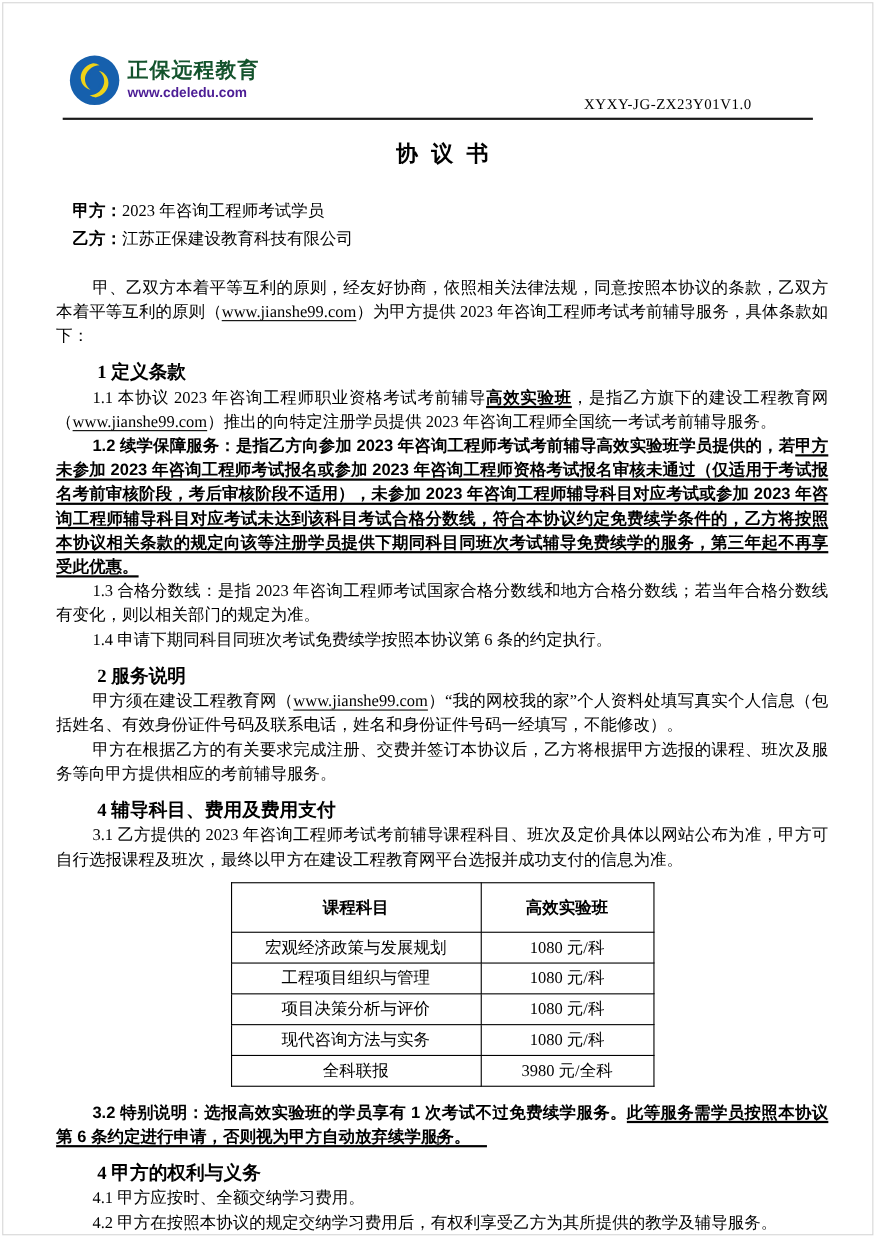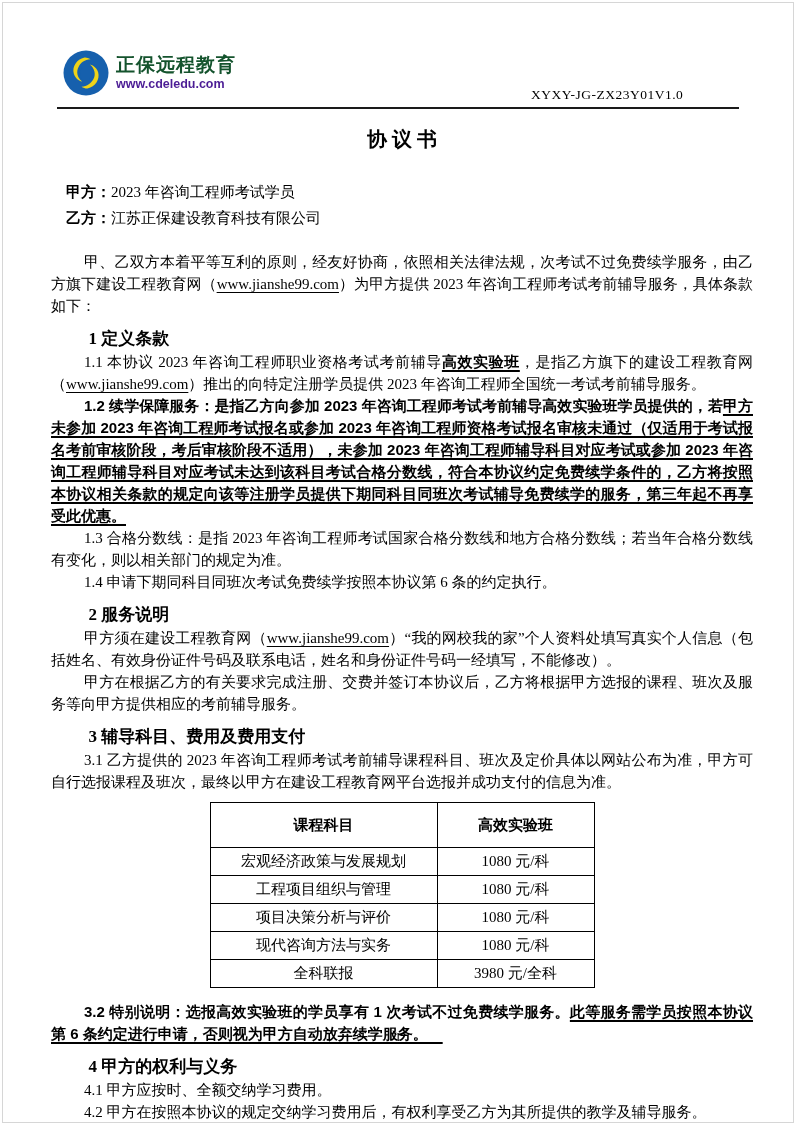--- a/index.html
+++ b/index.html
@@ -7,21 +7,21 @@
   .page{position:absolute;inset:2px;border:1px solid #d6d6d6;background:#fff;}
   
   .brand{position:absolute;left:60px;top:47px;display:flex;align-items:center;gap:7px;}
   .logo{width:46px;height:46px;display:block;}
   .brand-name{font-family:"Liberation Sans","DejaVu Sans",sans-serif;font-weight:700;font-size:19px;color:#14532d;letter-spacing:1px;line-height:22px;}
   .brand-url{font-family:"Liberation Sans","DejaVu Sans",sans-serif;font-weight:700;font-size:12.5px;color:#4c1d95;line-height:16px;}
   .doc-code{position:absolute;left:528px;top:84px;font-size:13.5px;letter-spacing:.5px;}
   .rule{position:absolute;left:54px;right:54px;top:104px;border-top:2px solid #1a1a1a;}
   
   .main{position:absolute;top:106px;left:48px;right:40px;}
-  .title{font-family:Liberation Serif, serif;font-weight:700;font-size:20px;text-align:center;margin:17px 0 0 0;}
+  .title{font-family:Liberation Mono, monospace;font-weight:700;font-size:20px;text-align:center;margin:17px 0 0 0;}
   .parties{margin:26px 0 0 15px;line-height:25px;font-size:15px;}
   .party-label{font-family:"Liberation Sans","DejaVu Sans",sans-serif;font-weight:700;}
   .content{margin-top:20px;}
   .para{font-size:15px;line-height:22px;text-align:justify;text-indent:2.2em;margin:0;}
   .heading{font-family:Liberation Serif, serif;font-weight:700;font-size:17px;line-height:22px;text-indent:2.2em;margin:11px 0 1px 0;}
   .b{font-family:"Liberation Sans","DejaVu Sans",sans-serif;font-weight:700;}
   .u{text-decoration:underline;text-underline-offset:3px;text-decoration-thickness:1px;}
   .b.u{text-decoration-thickness:1.5px;}
   .tablewrap{margin:9px 0 13px 0;}
   table.course{border-collapse:collapse;margin:0 auto;width:385px;table-layout:fixed;}
@@ -55,30 +55,30 @@
   <div class="doc-code">XYXY-JG-ZX23Y01V1.0</div>
   <div class="rule"></div>
 
   <div class="main">
     <h1 class="title">协 议 书</h1>
     <div class="parties">
         <div><span class="party-label">甲方：</span><span>2023 年咨询工程师考试学员</span></div>
         <div><span class="party-label">乙方：</span><span>江苏正保建设教育科技有限公司</span></div>
       </div>
     <div class="content">
-        <div class="para"><span class="">甲、乙双方本着平等互利的原则，经友好协商，依照相关法律法规，次考试不过免费续学服务，由乙方旗下建设工程教育网（</span><span class="u">www.jianshe99.com</span><span class="">）为甲方提供 2023 年咨询工程师考试考前辅导服务，具体条款如下：</span></div>
+        <div class="para"><span class="">甲、乙双方本着平等互利的原则，经友好协商，依照相关法律法规，同意按照本协议的条款，乙双方本着平等互利的原则（</span><span class="u">www.jianshe99.com</span><span class="">）为甲方提供 2023 年咨询工程师考试考前辅导服务，具体条款如下：</span></div>
         <div class="heading">1 定义条款</div>
         <div class="para"><span class="">1.1 本协议 2023 年咨询工程师职业资格考试考前辅导</span><span class="b u">高效实验班</span><span class="">，是指乙方旗下的建设工程教育网（</span><span class="u">www.jianshe99.com</span><span class="">）推出的向特定注册学员提供 2023 年咨询工程师全国统一考试考前辅导服务。</span></div>
         <div class="para"><span class="b ">1.2 续学保障服务：是指乙方向参加 2023 年咨询工程师考试考前辅导高效实验班学员提供的，若</span><span class="b u">甲方未参加 2023 年咨询工程师考试报名或参加 2023 年咨询工程师资格考试报名审核未通过（仅适用于考试报名考前审核阶段，考后审核阶段不适用），未参加 2023 年咨询工程师辅导科目对应考试或参加 2023 年咨询工程师辅导科目对应考试未达到该科目考试合格分数线，符合本协议约定免费续学条件的，乙方将按照本协议相关条款的规定向该等注册学员提供下期同科目同班次考试辅导免费续学的服务，第三年起不再享受此优惠。</span></div>
         <div class="para"><span class="">1.3 合格分数线：是指 2023 年咨询工程师考试国家合格分数线和地方合格分数线；若当年合格分数线有变化，则以相关部门的规定为准。</span></div>
         <div class="para"><span class="">1.4 申请下期同科目同班次考试免费续学按照本协议第 6 条的约定执行。</span></div>
         <div class="heading">2 服务说明</div>
         <div class="para"><span class="">甲方须在建设工程教育网（</span><span class="u">www.jianshe99.com</span><span class="">）“我的网校我的家”个人资料处填写真实个人信息（包括姓名、有效身份证件号码及联系电话，姓名和身份证件号码一经填写，不能修改）。</span></div>
         <div class="para"><span class="">甲方在根据乙方的有关要求完成注册、交费并签订本协议后，乙方将根据甲方选报的课程、班次及服务等向甲方提供相应的考前辅导服务。</span></div>
-        <div class="heading">3 辅导科目、费用及费用支付</div>
+        <div class="heading">4 辅导科目、费用及费用支付</div>
         <div class="para"><span class="">3.1 乙方提供的 2023 年咨询工程师考试考前辅导课程科目、班次及定价具体以网站公布为准，甲方可自行选报课程及班次，最终以甲方在建设工程教育网平台选报并成功支付的信息为准。</span></div>
         <div class="tablewrap">
           <table class="course">
             <thead>
               <tr>
                 <th>课程科目</th>
                 <th>高效实验班</th>
               </tr>
             </thead>
             <tbody>

